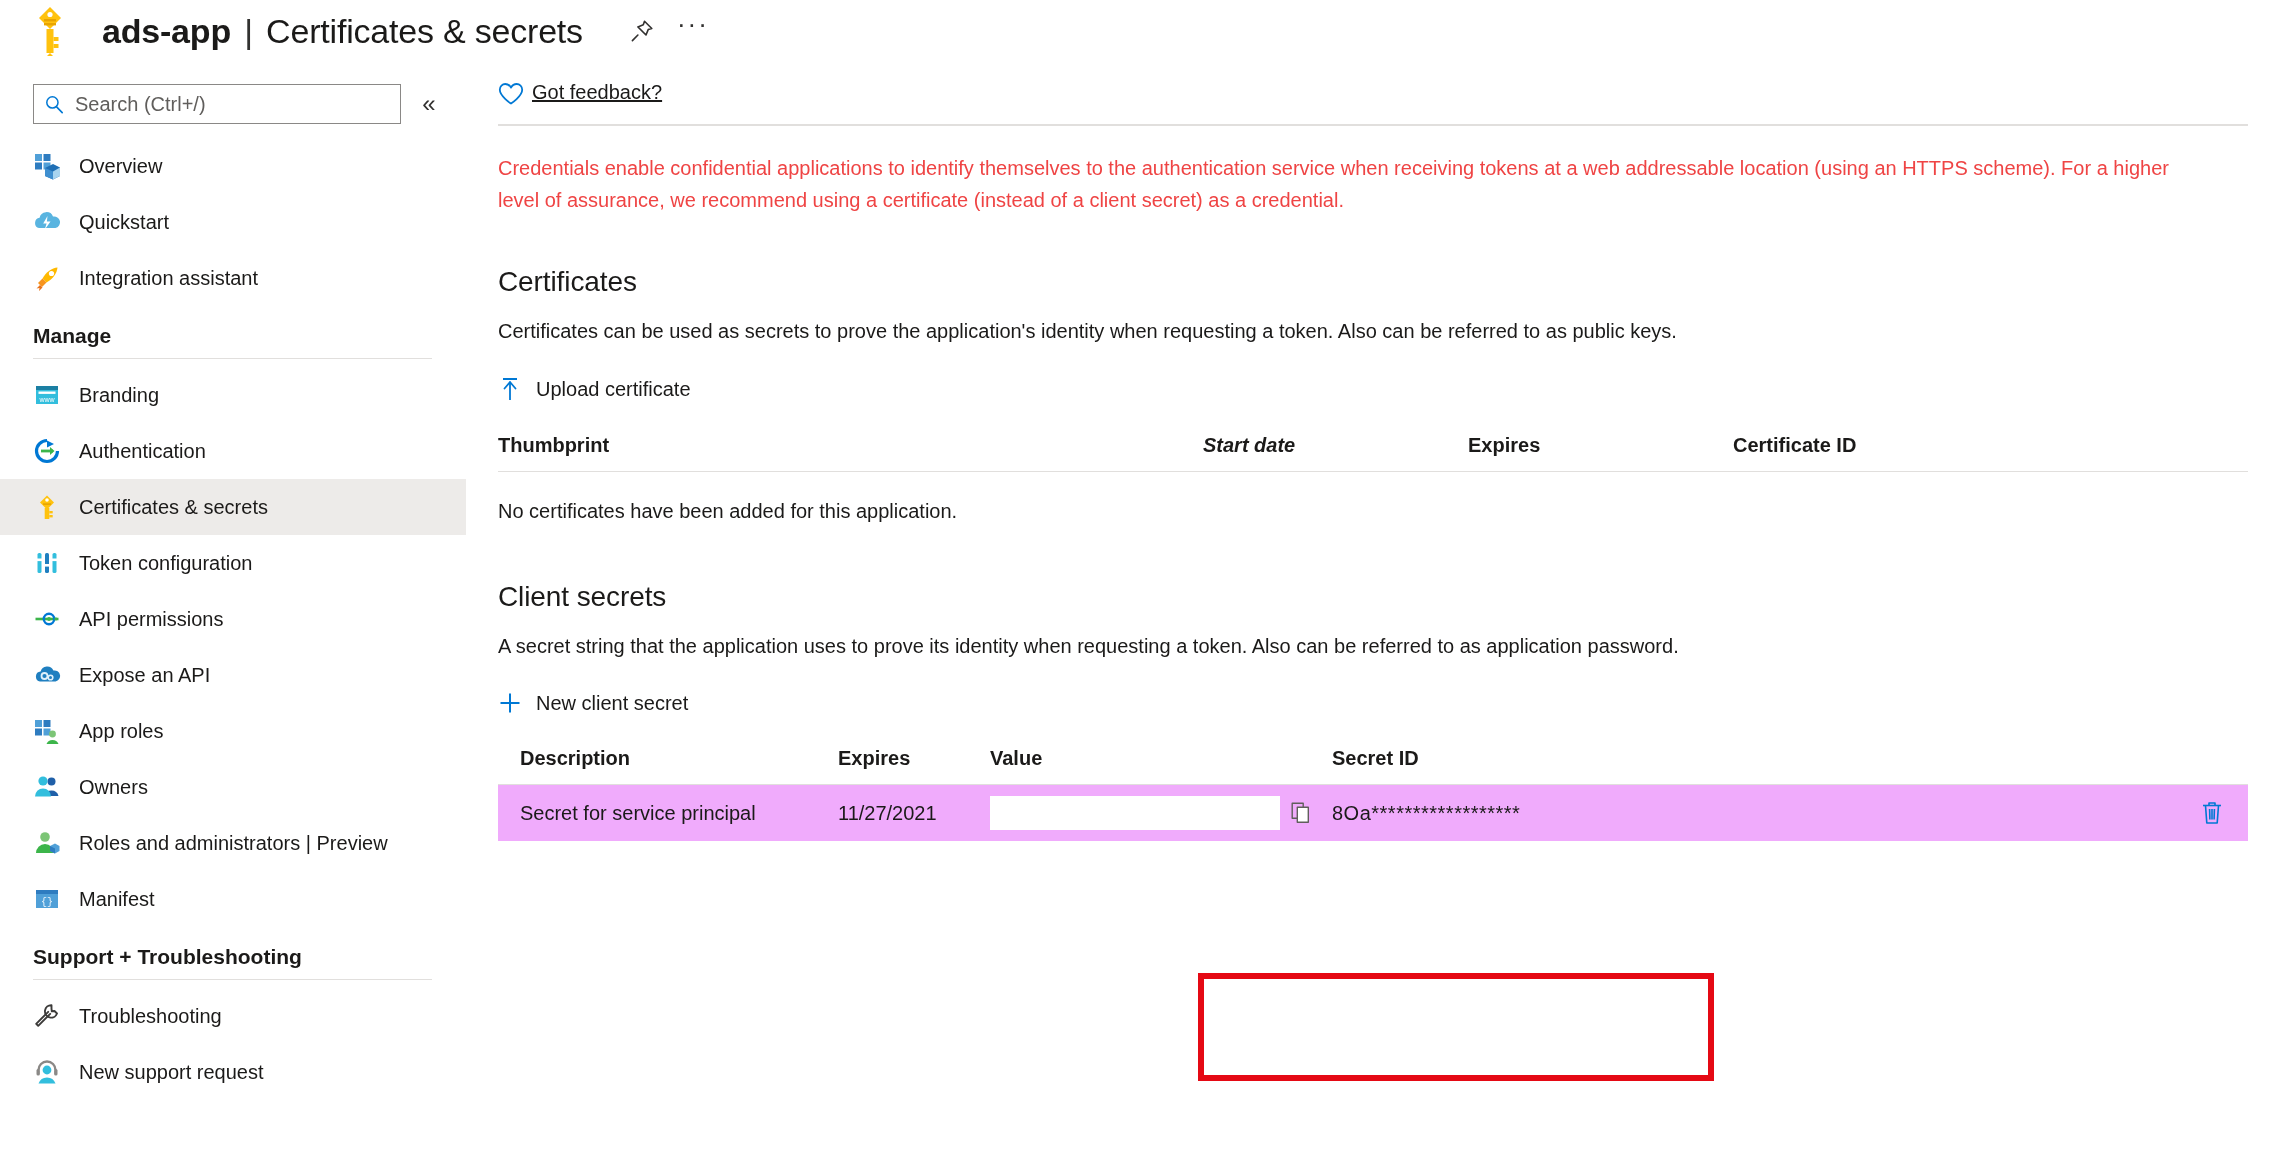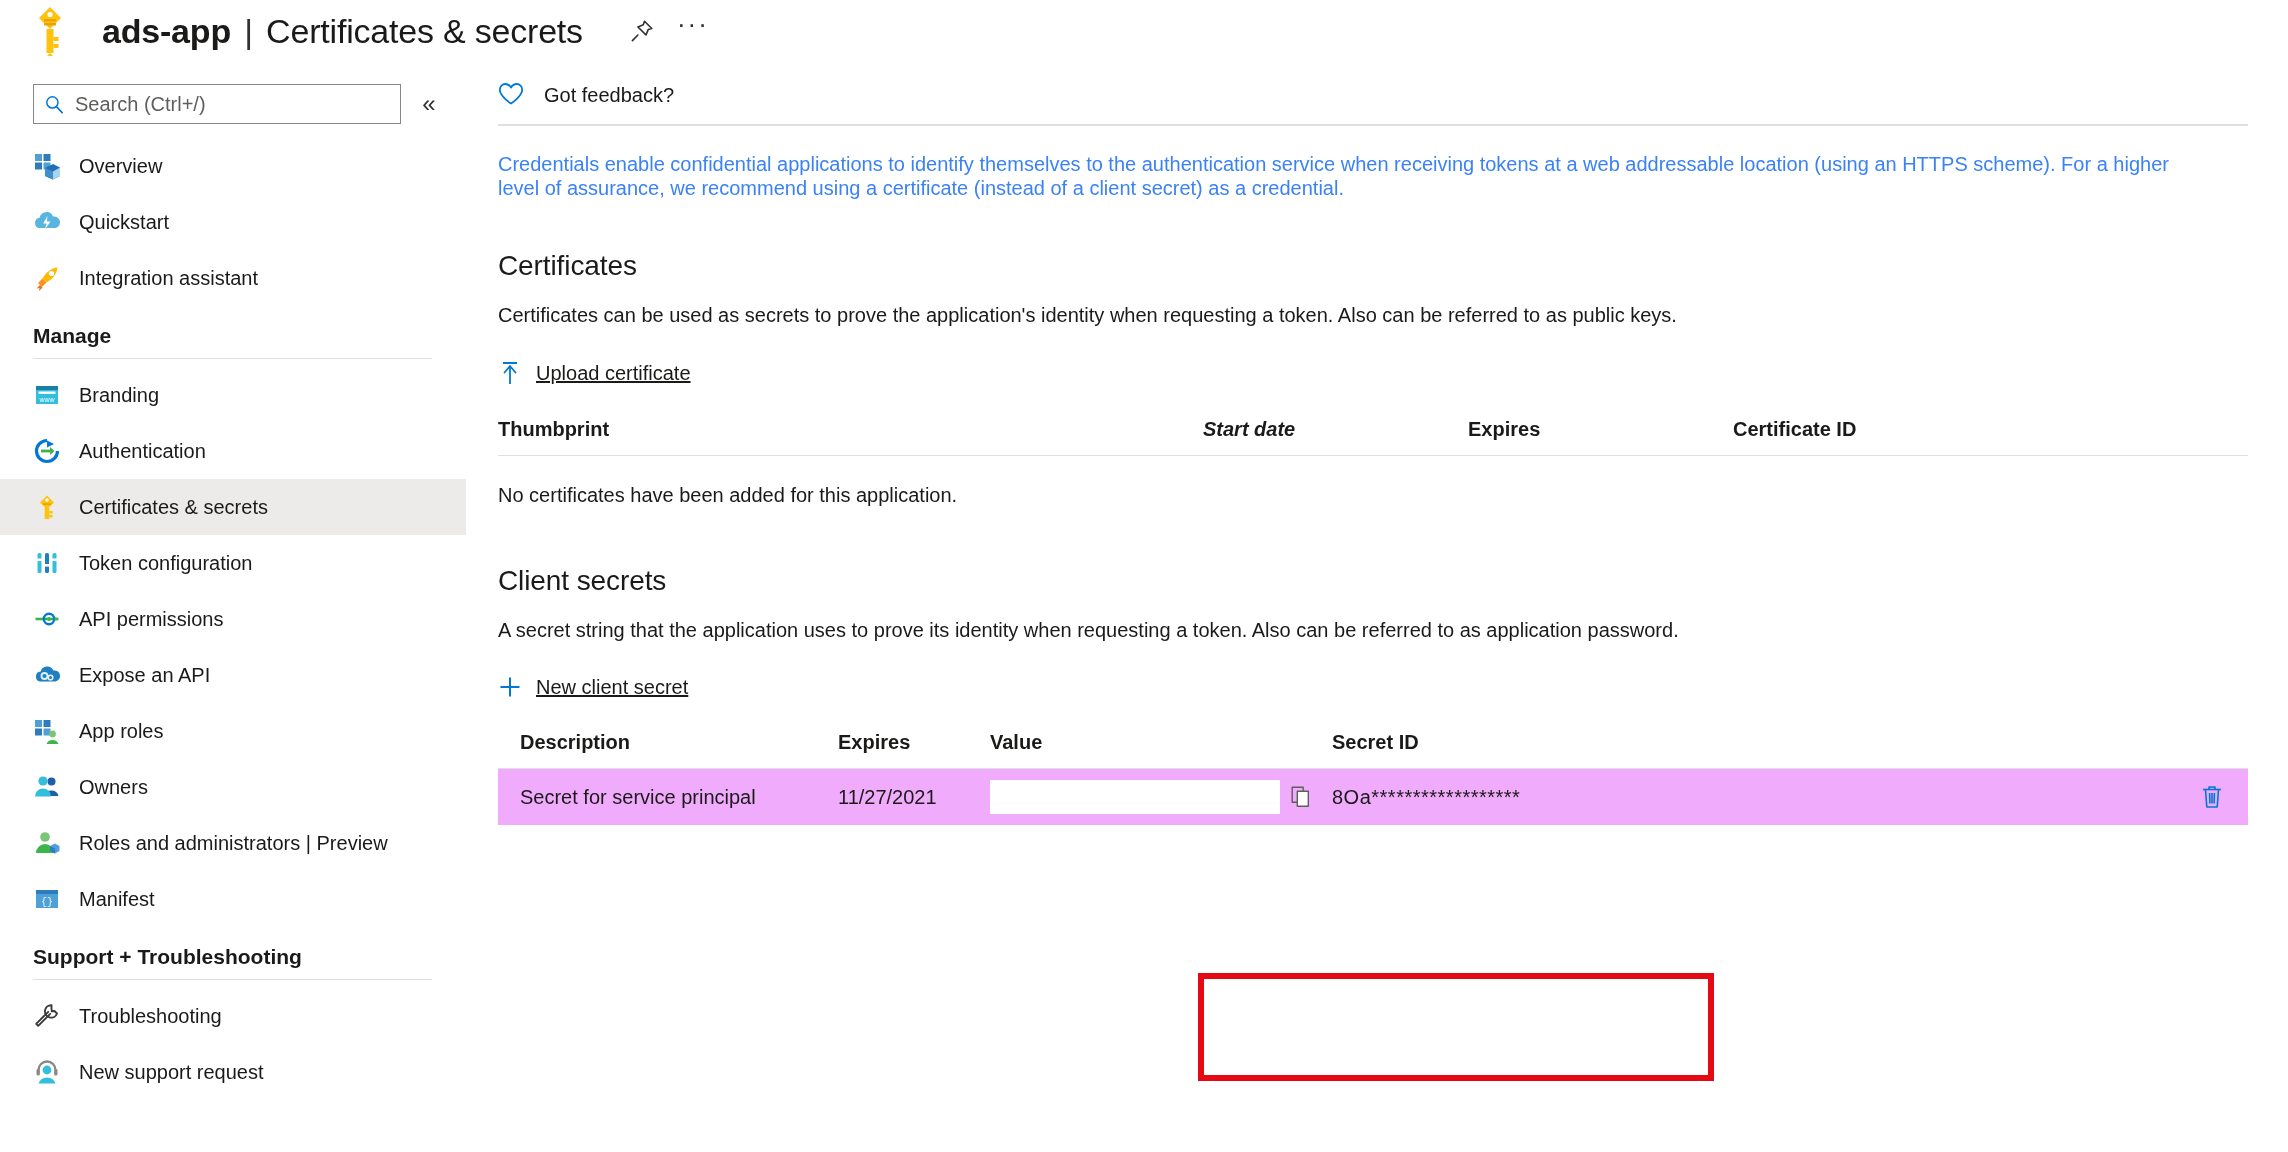--- a/index.html
+++ b/index.html
@@ -82,42 +82,42 @@
 
   
   .content {
     position: absolute; left: 498px; top: 62px; right: 0; bottom: 0;
     padding-left: 0; padding-right: 40px;
   }
   .cmdbar {
     display:flex; align-items:center; height: 52px; padding-top: 12px;
   }
   .cmd-btn {
-    display:flex; align-items:flex-end; gap: 20px;
-    font-size: 20px; color:#1b1a19; cursor: pointer;
+    display:flex; align-items:flex-start; gap: 8px;
+    font-size: 20px; color:#1b1a19; cursor: pointer; text-decoration: underline;
   }
   .heart-icon { width: 26px; height: 26px; display:block; }
   .cmdbar-rule { height: 2px; background:#e1dfdd; margin-top: 10px; margin-right: 0; }
 
   .intro {
-    font-size: 20px; line-height: 24px; color:#3b82f6;
+    font-size: 20px; line-height: 32px; color:#ef4444;
     margin-top: 26px; max-width: 1700px;
   }
 
   .section { margin-top: 50px; }
   .section-title {
     font-size: 28px; font-weight: 400; color:#1b1a19; letter-spacing: -0.1px;
   }
   .section-desc {
     font-size: 20px; color:#1b1a19; margin-top: 22px;
   }
   .action-row { margin-top: 33px; }
   .action-link {
     display:inline-flex; align-items:center; gap: 14px;
-    font-size: 20px; color:#1b1a19; cursor:pointer;text-decoration:underline;
+    font-size: 20px; color:#1b1a19; cursor:pointer;
   }
   .upload-icon { width: 24px; height: 26px; display:block; }
   .plus-icon { width: 24px; height: 24px; display:block; }
 
   
   .tbl { margin-top: 28px; width: 1750px; position: relative; }
   .tbl-head {
     display:flex; font-size: 20px; font-weight:700; color:#1b1a19;
     padding-bottom: 14px;
   }

